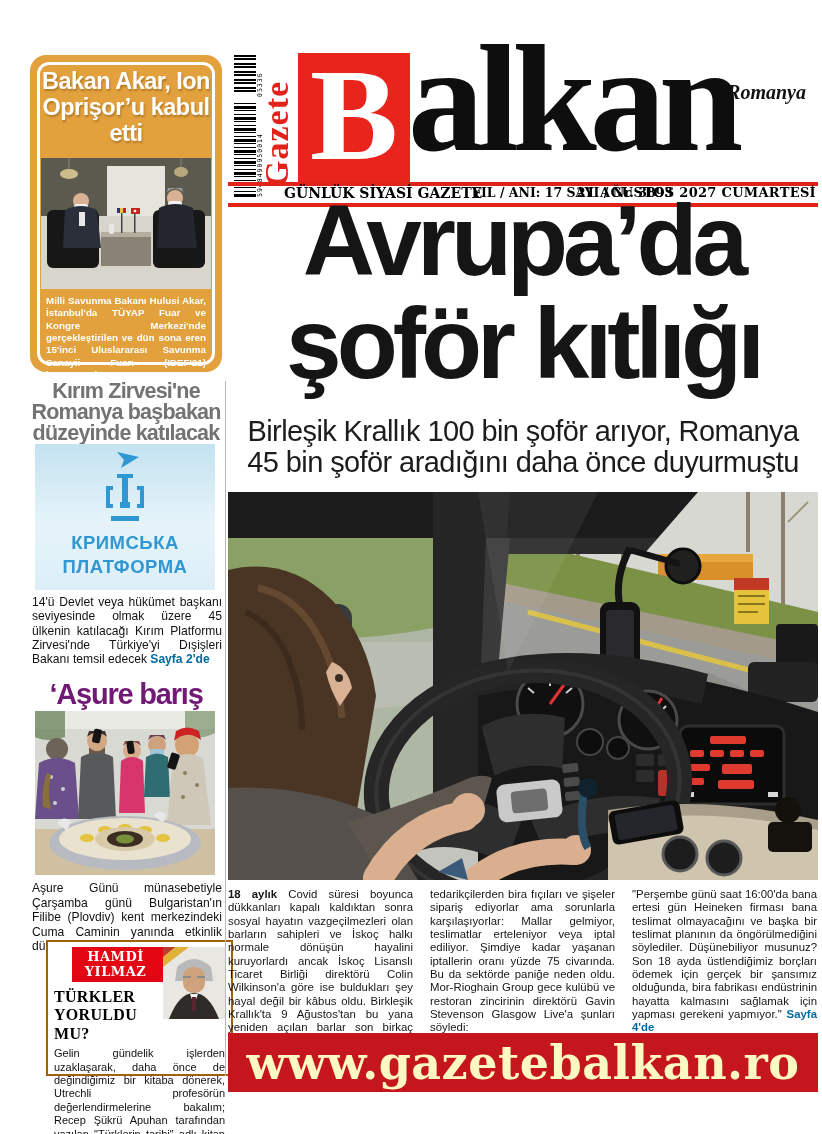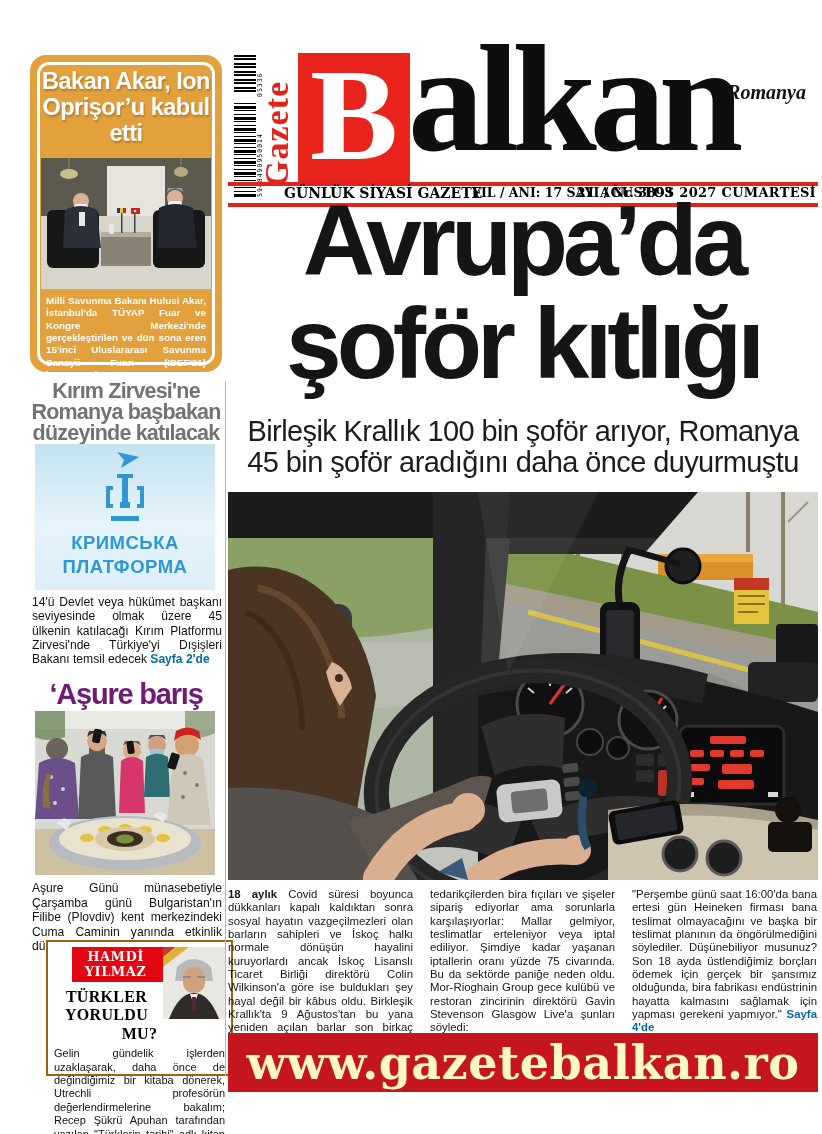--- a/index.html
+++ b/index.html
@@ -39,21 +39,21 @@
   #asure-caption { left:32px; top:881px; width:190px; font-size:12.1px; line-height:1.2;
     color:#111; text-align:justify; }
 
   #hamdi-box { left:30px; top:940px; width:187px; height:136px; background:#fff;
     border:2px solid #a16207; padding:5px 6px 4px 6px;margin-left:16px; }
   #hamdi-photo { float:right; width:62px; height:72px; margin-left:4px; margin-bottom:2px; }
   #hamdi-banner { width:116px; margin-left:18px; background:#e30613; color:#fff;
     font-weight:700; font-size:13px; text-align:center; padding:2px 0 3px 0;
     letter-spacing:0.5px; font-family:"DejaVu Serif", serif; }
   #hamdi-headline { font-family:"Liberation Serif", serif; font-weight:700;
-    font-size:16px; line-height:1.15; text-align:center; margin:6px 0 4px 0;
+    font-size:16px; line-height:1.15; margin:6px 0 4px 0;
     letter-spacing:0.3px; color:#000; }
   #hamdi-body { font-size:11px; line-height:1.22; color:#111; text-align:justify; }
 
   #rail-divider { left:225px; top:381px; width:1px; height:695px; background:#b8b8b8; }
 
   
   #masthead { left:228px; top:45px; width:590px; height:165px; }
   #barcode { position:absolute; left:6px; top:10px; width:22px; height:142px; }
   .bars1 { position:absolute; left:0; top:0; width:22px; height:40px;
     background:repeating-linear-gradient(180deg,#000 0 2px,#fff 2px 3px,#000 3px 5px,#fff 5px 8px); }

